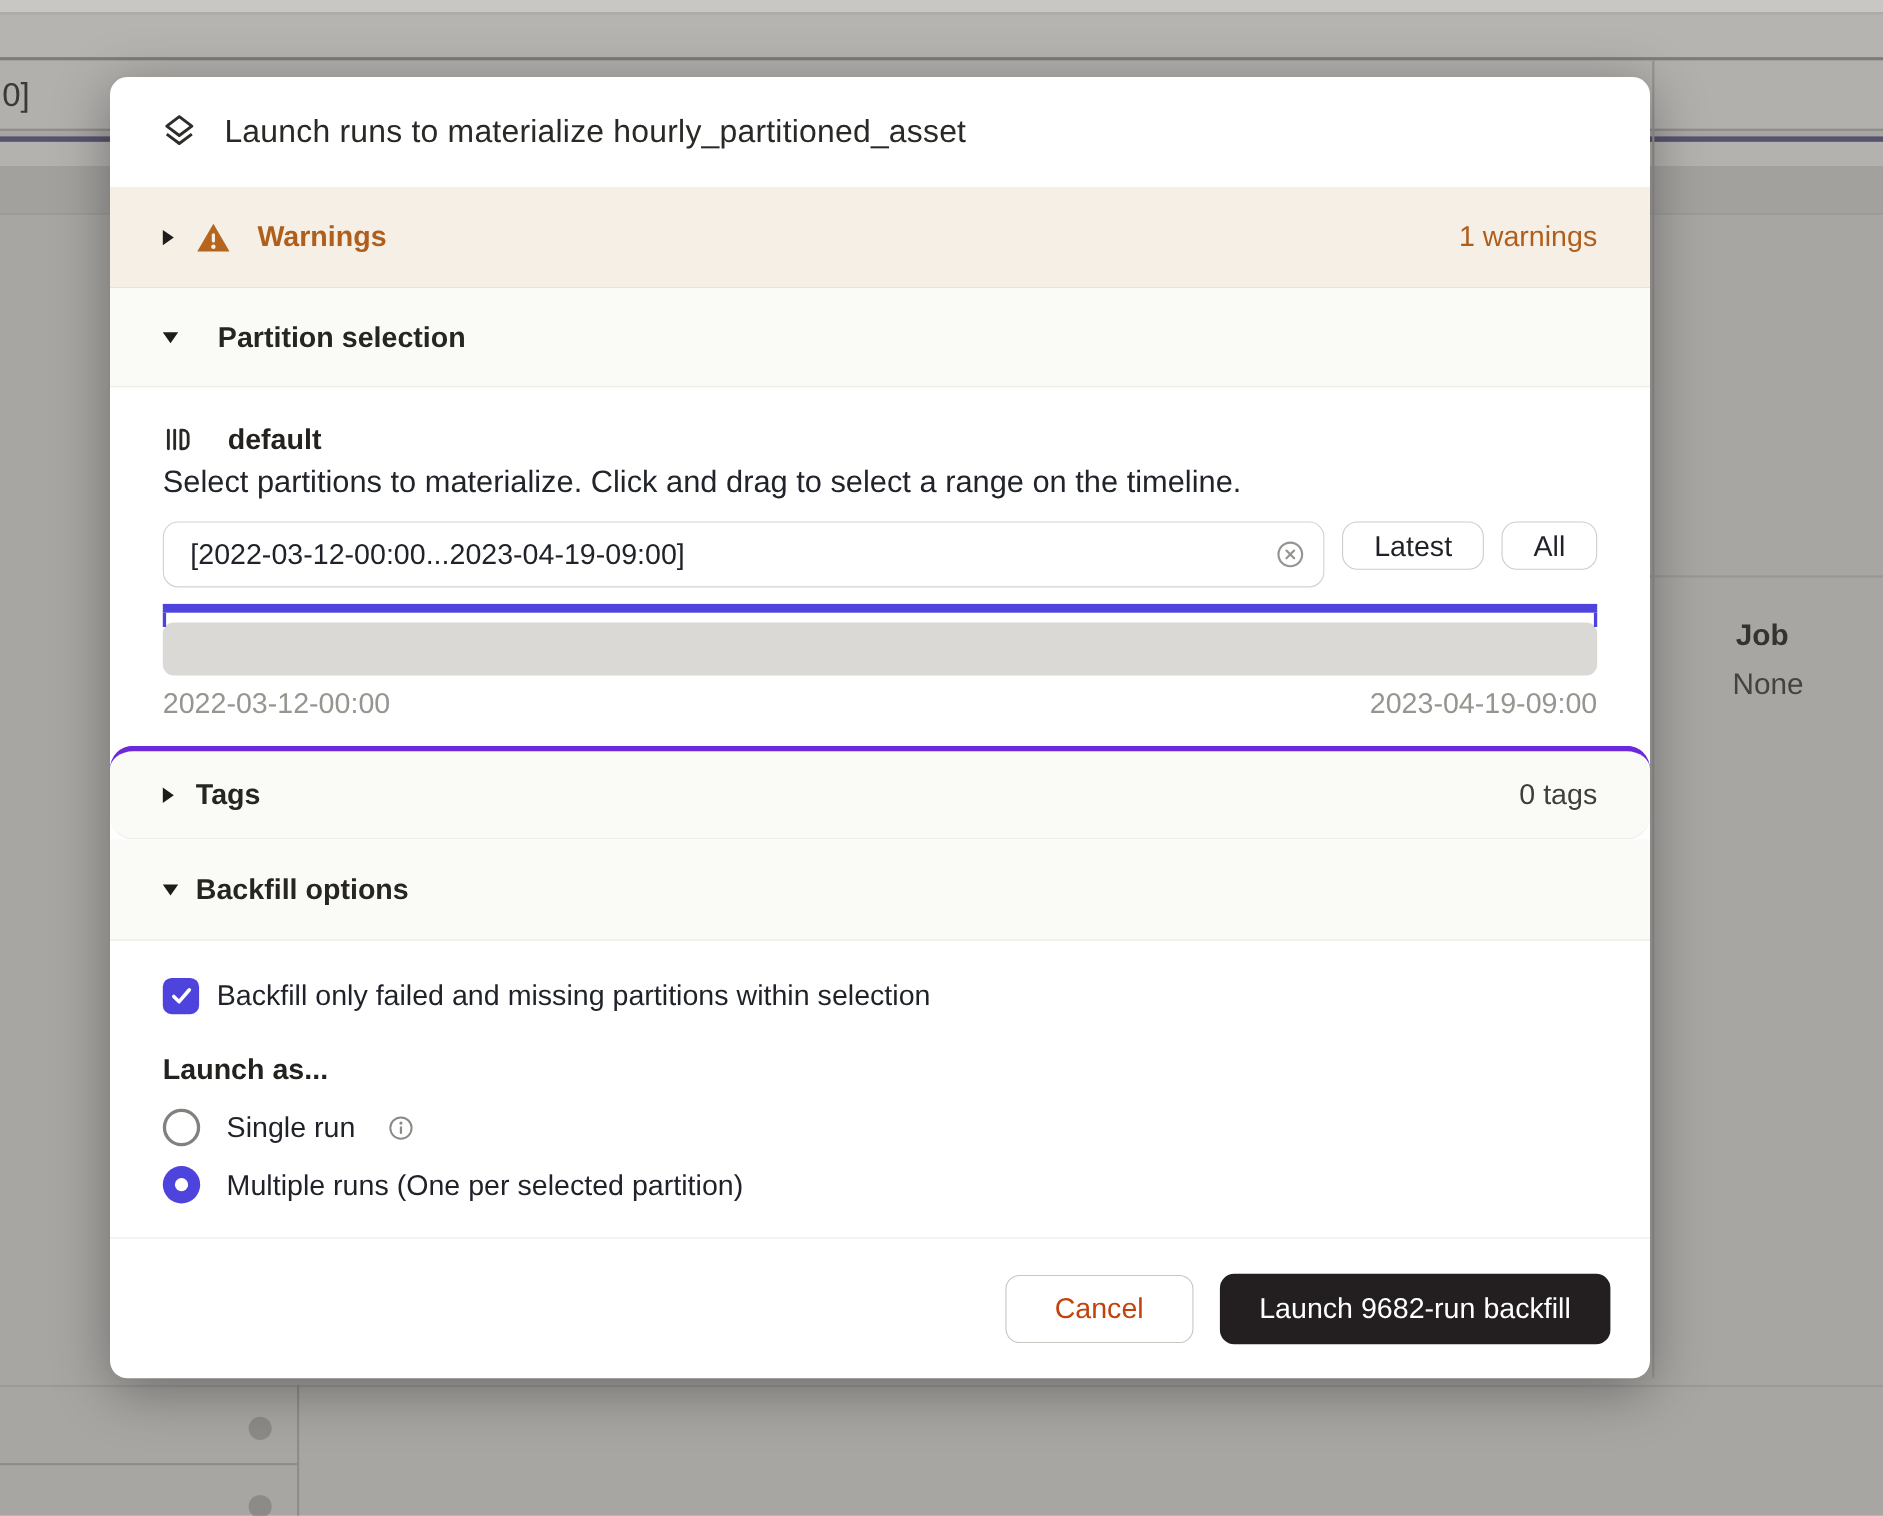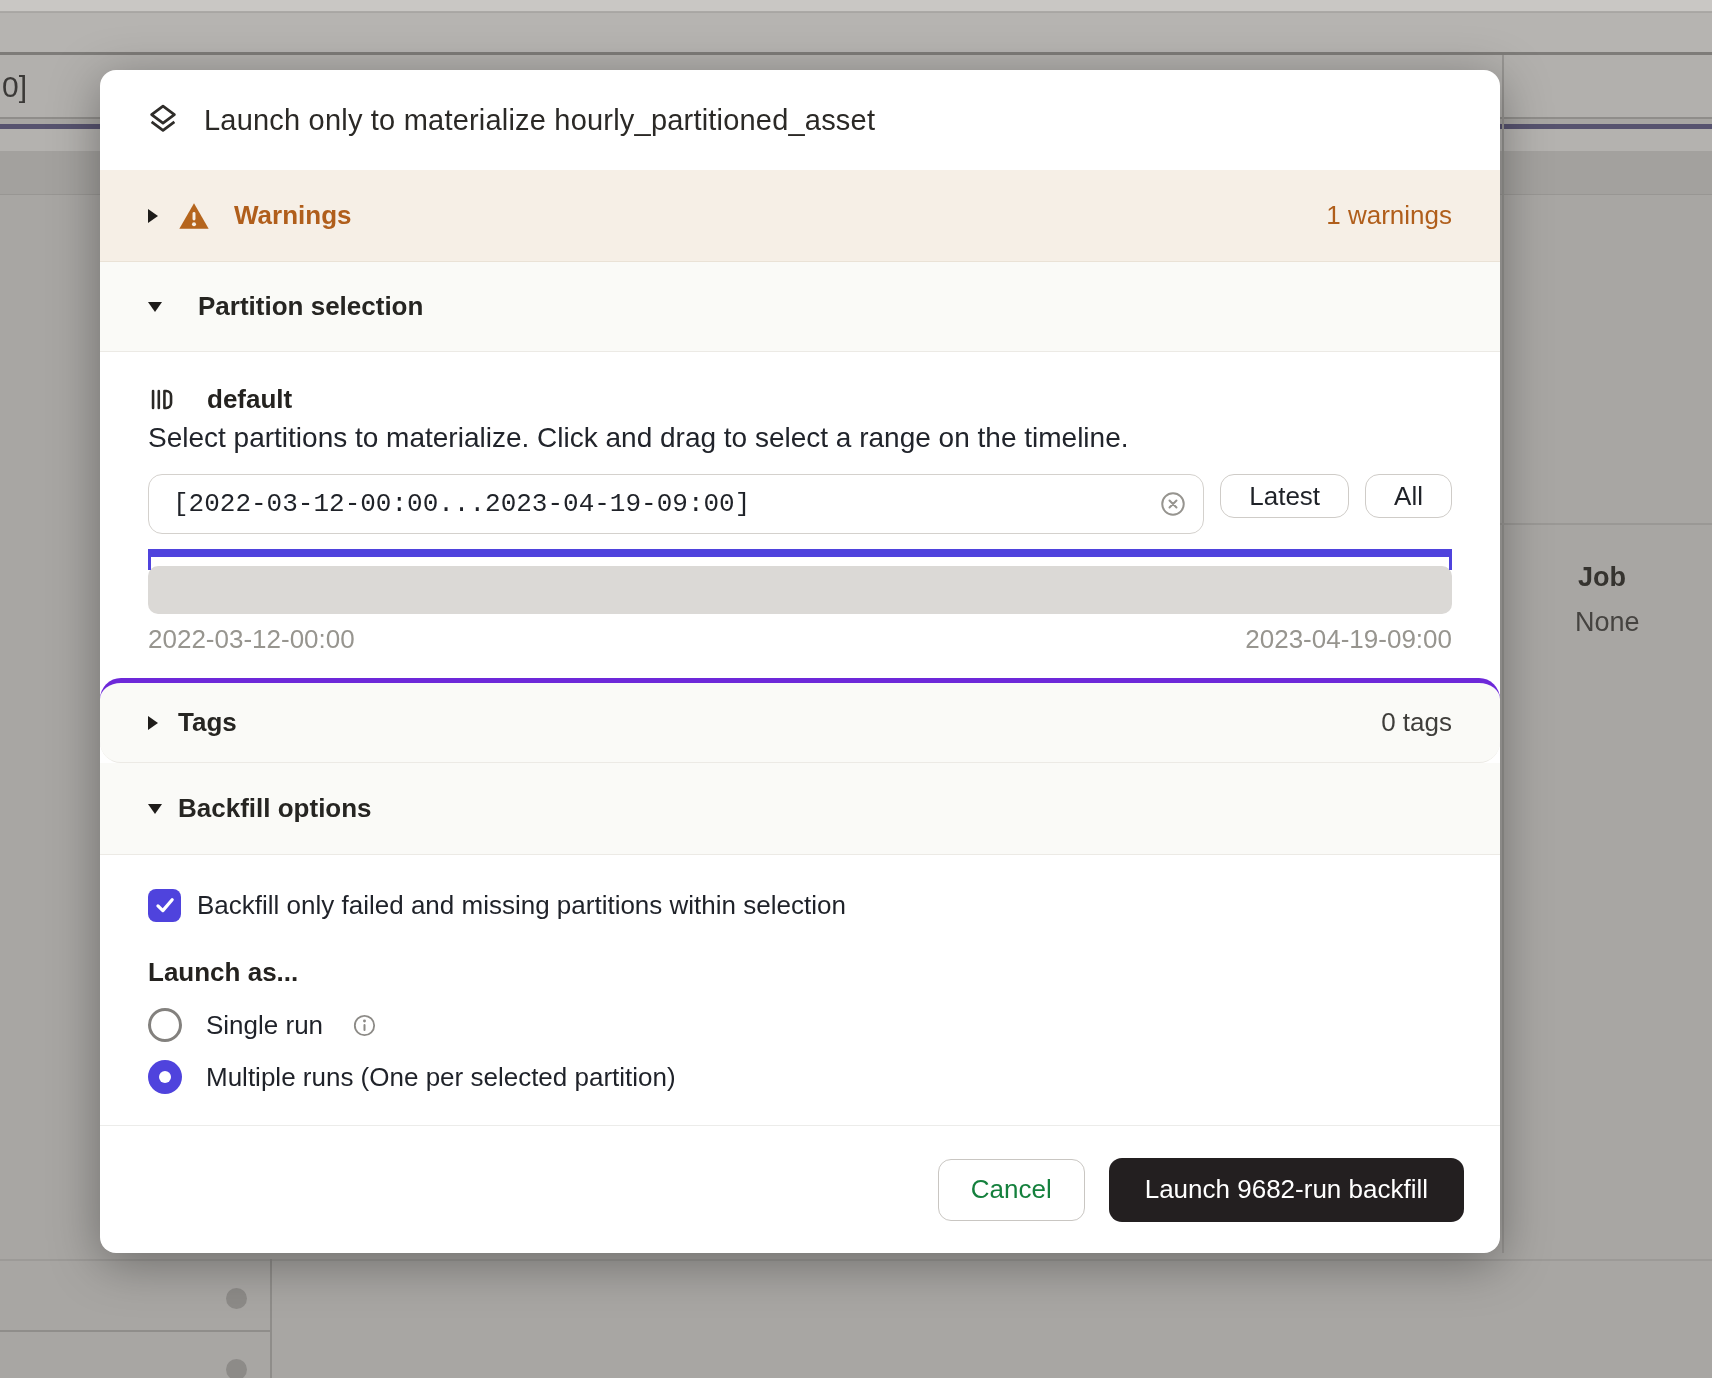--- a/index.html
+++ b/index.html
@@ -54,21 +54,21 @@
 
   .body1 { height:326px; flex:0 0 auto; padding:30px 48px 0; }
   .dim-row { display:flex; align-items:center; gap:32px; height:34px; }
   .dim-name { font-size:26px; font-weight:bold; color:#24221F; }
   .dim-desc { margin-top:6px; font-size:28px; color:#21242B; height:34px; }
 
   .input-row { margin-top:18px; display:flex; gap:16px; height:60px; }
   .range-wrap { flex:1; position:relative; }
   .range-input { width:100%; height:60px; border:1.5px solid #D4D1CD; border-radius:14px;
                  padding:0 100px 0 24px; font-size:26px; color:#1F2228; background:#fff;
-                 font-family:Liberation Mono, monospace; outline:none; }
+                 font-family:Liberation Sans, sans-serif; outline:none; }
   .clear-btn { position:absolute; right:16px; top:15px; width:30px; height:30px; border:none; background:none; cursor:pointer; display:flex; }
   .chip-btn { height:44px; border:1.5px solid #CFCCC8; border-radius:14px; background:#fff;
               font-size:26px; color:#1F2228; padding:0 28px; font-family:"Liberation Sans", sans-serif; cursor:pointer; }
 
   .sel-bar { margin-top:15px; position:relative; height:8px; background:#4F43DD; }
   .sel-bar::before, .sel-bar::after { content:""; position:absolute; top:8px; width:3px; height:13px; background:#4F43DD; }
   .sel-bar::before { left:0; } .sel-bar::after { right:0; }
   .track { margin-top:9px; height:48px; background:#DBD9D6; border-radius:10px; }
   .dates { margin-top:10px; display:flex; justify-content:space-between; font-size:26px; color:#97958F; }
 
@@ -77,21 +77,21 @@
   .checkbox { width:33px; height:33px; border-radius:8px; background:#4F43DD; display:flex; align-items:center; justify-content:center; cursor:pointer; }
   .check-label, .radio-label { font-size:26px; color:#1F2229; }
   .launch-as { margin-top:34px; font-size:26px; font-weight:bold; color:#24221F; height:34px; }
   .radio-row { display:flex; align-items:center; gap:24px; height:36px; margin-top:16px; }
   .radio { width:34px; height:34px; border-radius:50%; background:#fff; border:3px solid #83817E; cursor:pointer; position:relative; flex:0 0 auto; }
   .radio--selected { border:none; background:#4F43DD; }
   .radio--selected::after { content:""; position:absolute; left:11px; top:11px; width:12px; height:12px; border-radius:50%; background:#fff; }
   .info-wrap { display:flex; margin-left:4px; }
 
   .m-footer { flex:1; border-top:1px solid #ECECEA; display:flex; align-items:center; justify-content:flex-end; gap:24px; padding-right:36px; }
-  .btn-cancel { height:62px; padding:0 32px; font-size:26px; color:#15803d; background:#fff;
+  .btn-cancel { height:62px; padding:0 44px; font-size:26px; color:#c2410c; background:#fff;
                 border:1.5px solid #C9C6C2; border-radius:13px; font-family:"Liberation Sans", sans-serif; cursor:pointer; }
   .btn-launch { height:64px; padding:0 36px; font-size:26px; color:#FFFFFF; background:#231F20;
                 border:none; border-radius:13px; font-family:"Liberation Sans", sans-serif; cursor:pointer; }
 </style>
 </head>
 <body>
 
 <div class="bg">
   <div class="bg-band band-top1"></div>
   <div class="bg-band band-top2"></div>
@@ -115,21 +115,21 @@
 
 <div class="modal">
 
   <div class="m-header">
     <span style="display:flex;">
       <svg viewBox="0 0 24 24" width="38" height="38">
         <path d="M12 3.2 19.2 8.6 12 14 4.8 8.6Z" fill="none" stroke="#2F2D2A" stroke-width="1.7" stroke-linejoin="round"></path>
         <path d="M4.8 13.2 12 18.6 19.2 13.2" fill="none" stroke="#2F2D2A" stroke-width="1.7" stroke-linejoin="round"></path>
       </svg>
     </span>
-    <div class="m-title">Launch only to materialize hourly_partitioned_asset</div>
+    <div class="m-title">Launch runs to materialize hourly_partitioned_asset</div>
   </div>
 
   <div class="row-collapse row-warn">
     <span class="caret-right"></span>
     <span class="warn-tri">
       <svg viewBox="0 0 24 24" width="32" height="32">
         <path d="M12 2.5 23 21.5 H1Z" fill="#B5651D"></path>
         <rect x="10.9" y="9" width="2.2" height="6.4" rx="1.1" fill="#F6EFE6"></rect>
         <circle cx="12" cy="18.2" r="1.5" fill="#F6EFE6"></circle>
       </svg>

